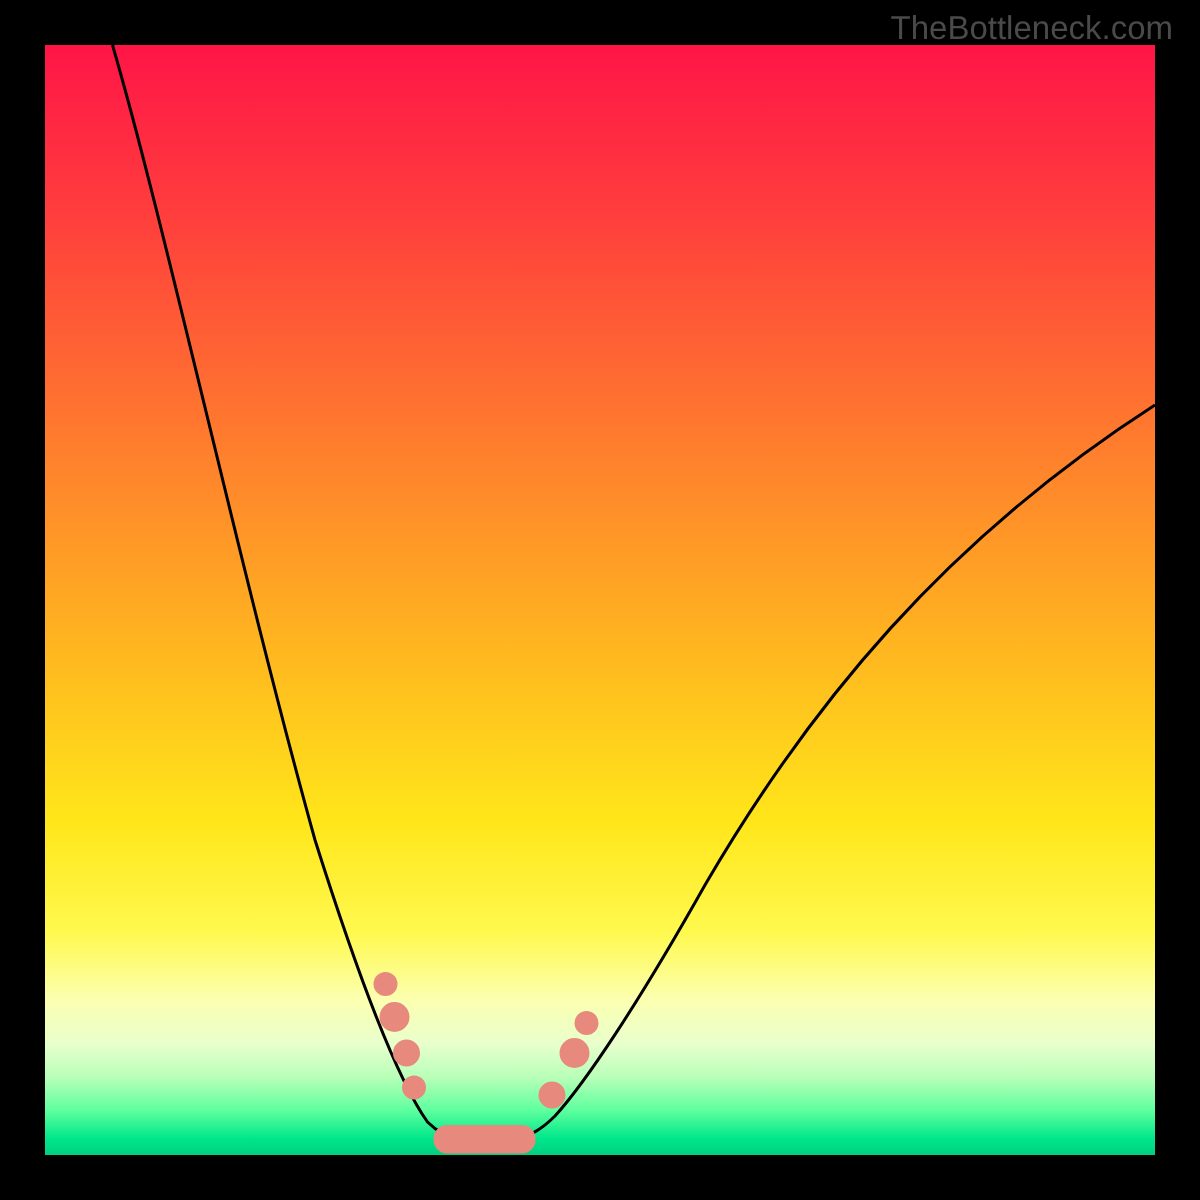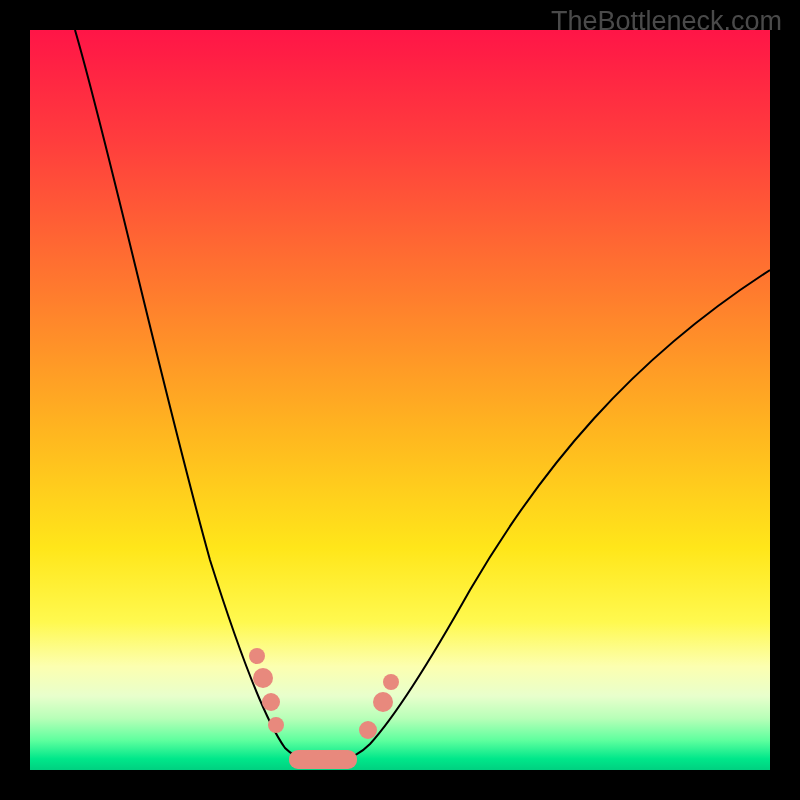--- a/index.html
+++ b/index.html
@@ -12,21 +12,21 @@
       height: 800px;
       background: #000;
       position: relative;
       font-family: Arial, sans-serif;
     }
     .watermark {
       position: absolute;
       top: 6px;
       right: 18px;
       color: #4a4a4a;
-      font-size: 27px;
+      font-size: 22px;
       font-weight: 500;
       z-index: 10;
     }
     .plot-area {
       position: absolute;
       top: 30px;
       left: 30px;
       width: 740px;
       height: 740px;
       overflow: hidden;

